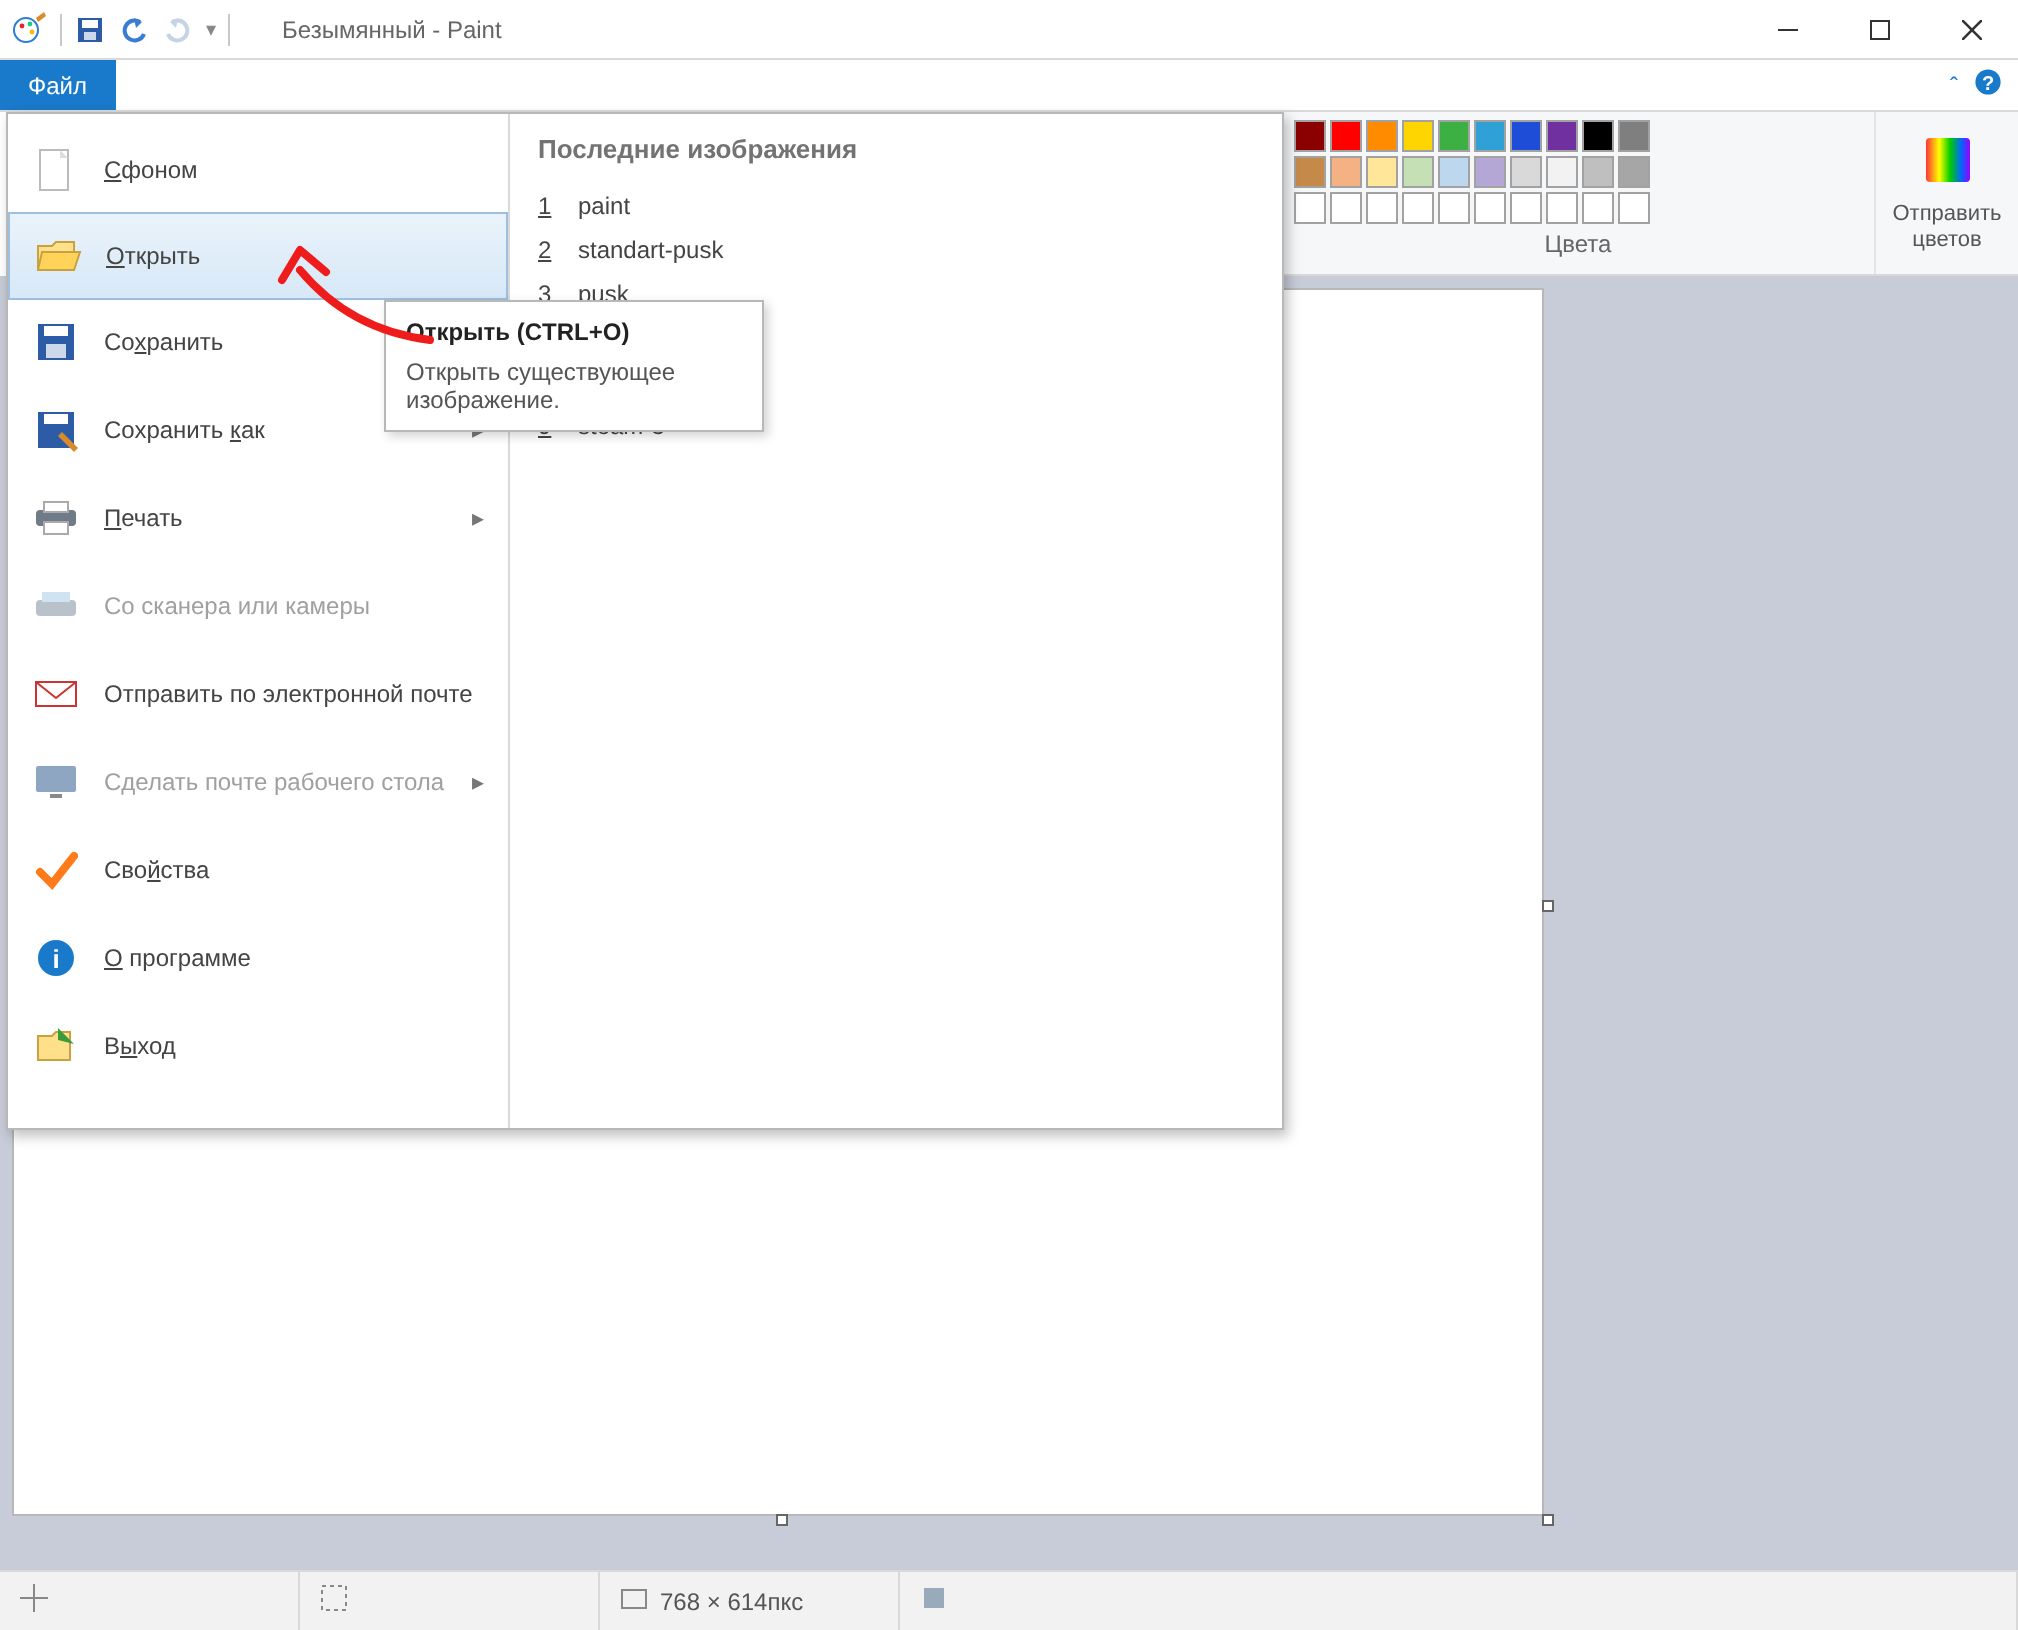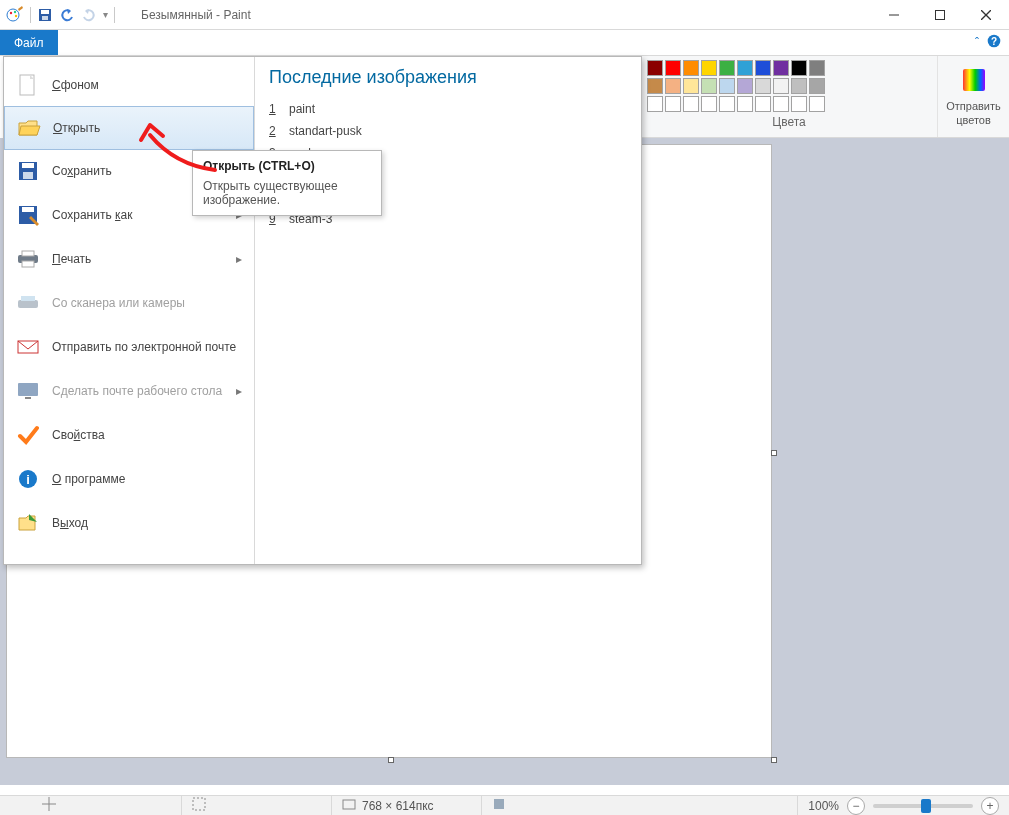--- a/index.html
+++ b/index.html
@@ -19,21 +19,21 @@
   
   .backstage { position:absolute; left:3px; top:56px; width:639px; height:509px; background:#fff; border:1px solid #b8b8b8; box-shadow:2px 3px 6px rgba(0,0,0,.25); display:flex; z-index:10;}
   .bs-left { width:251px; border-right:1px solid #d9d9d9; padding:6px 0; }
   .bs-item { display:flex; align-items:center; height:44px; padding:0 12px; gap:12px; color:#444;}
   .bs-item .icon { width:24px; height:24px; display:flex; align-items:center; justify-content:center; }
   .bs-item.highlight { background:linear-gradient(#eaf3fb,#d7e8f7); border:1px solid #9fbfe0; margin:-1px 0;}
   .bs-item.disabled { color:#a0a0a0;}
   .bs-item .arrow { margin-left:auto; color:#777;}
   .u { text-decoration: underline; }
   .bs-right { flex:1; padding:10px 14px; }
-  .bs-right h4 { font-weight:400; font-size:18px; color:#0369a1; margin-bottom:10px; }
+  .bs-right h4 { font-weight:700; font-size:13px; color:#737373; margin-bottom:10px; }
   .recent-item { display:flex; align-items:center; height:22px; color:#444; gap:10px;}
   .recent-item .num { text-decoration:underline; width:10px;}
   
   .tooltip { position:absolute; left:192px; top:150px; width:190px; background:#fff; border:1px solid #b8b8b8; box-shadow:2px 2px 5px rgba(0,0,0,.18); padding:8px 10px; z-index:20; font-size:12px;}
   .tooltip .ttitle { font-weight:600; margin-bottom:6px;}
   .tooltip .tbody { color:#555;}
   
   .anno { position:absolute; z-index:25; left:135px; top:120px;}
   
   .ribbon-right { position:absolute; right:0; top:56px; width:368px; height:82px; border-bottom:1px solid #d9d9d9; background:#f6f7f8; display:flex; align-items:stretch; z-index:1;}
@@ -41,21 +41,21 @@
   .swatch-rows { display:flex; flex-direction:column; gap:2px; align-items:flex-start;}
   .swatch-row { display:flex; gap:2px;}
   .swatch { width:16px; height:16px; border:1px solid #a2a2a2;}
   .colors-label { font-size:12px; color:#666; margin-top:3px;}
   .side-btn { width:72px; display:flex; flex-direction:column; align-items:center; justify-content:center; gap:4px; font-size:11px; color:#555; border-left:1px solid #e3e3e3;}
   
   .canvas-area { position:absolute; left:0; right:0; top:138px; bottom:30px; background:#c7ccd8;}
   .canvas { position:absolute; left:7px; top:7px; width:764px; height:612px; background:#fff; box-shadow:0 0 0 1px #b8b8b8;}
   .handle { position:absolute; width:6px; height:6px; background:#fff; border:1px solid #666;}
   
-  .statusbar { position:absolute; left:0; right:0; bottom:0; height:20px; background:#f2f2f2; border-top:1px solid #d9d9d9; display:flex; align-items:center; font-size:12px; color:#555;padding-left:32px;}
+  .statusbar { position:absolute; left:0; right:0; bottom:0; height:30px; background:#f2f2f2; border-top:1px solid #d9d9d9; display:flex; align-items:center; font-size:12px; color:#555;}
   .statusbar .cell { display:flex; align-items:center; gap:6px; padding:0 10px; height:100%; border-right:1px solid #d9d9d9; min-width:150px;}
   .statusbar .zoom { margin-left:auto; display:flex; align-items:center; gap:8px; padding:0 10px;}
   .slider { width:100px; height:4px; background:#cfcfcf; border-radius:2px; position:relative;}
   .slider .thumb { position:absolute; left:48px; top:-5px; width:10px; height:14px; background:#1979ca; border-radius:2px;}
   .zbtn { width:18px; height:18px; border:1px solid #aaa; border-radius:50%; display:flex; align-items:center; justify-content:center; background:#fff; color:#666;}
 </style>
 </head>
 <body>
 
 <div class="titlebar">
@@ -354,21 +354,13 @@
     <span><svg width="14" height="14">
           <rect x="1" y="3" width="12" height="9" fill="none" stroke="#888"></rect>
         </svg></span>
     <span>768 × 614пкс</span>
   </div>
   <div class="cell" style="flex:1;border-right:1px solid #d9d9d9">
     <span><svg width="14" height="14">
           <rect x="2" y="2" width="10" height="10" fill="#9ab"></rect>
         </svg></span>
   </div>
-  <div class="zoom">
-    <span>100%</span>
-    <span class="zbtn">−</span>
-    <div class="slider">
-        <div class="thumb"></div>
-      </div>
-    <span class="zbtn">+</span>
-  </div>
 </div>
 
 </body></html>

